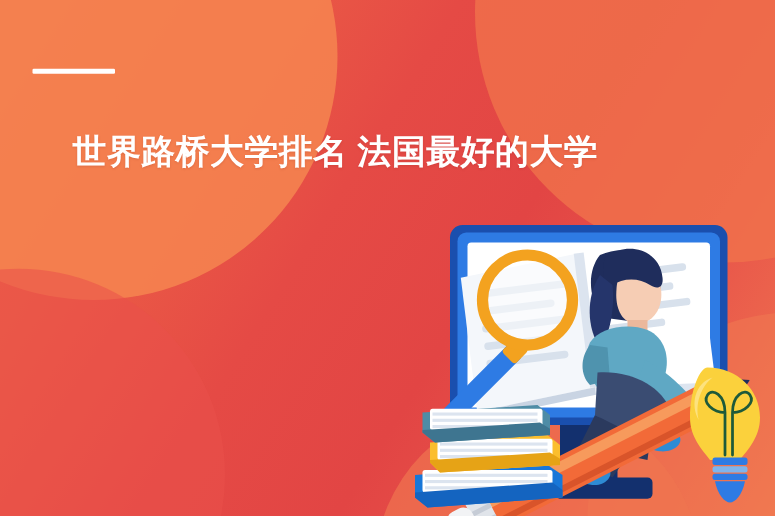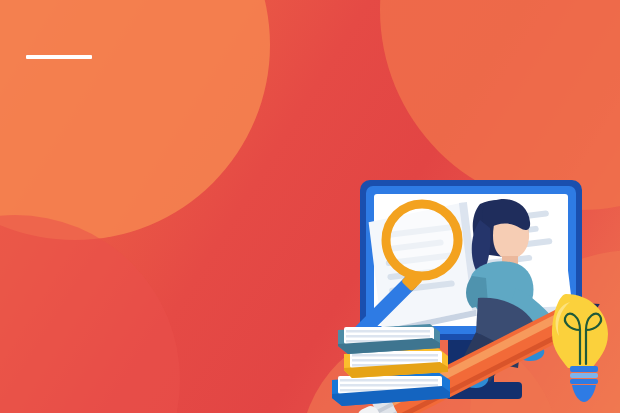--- a/index.html
+++ b/index.html
@@ -51,20 +51,21 @@
 <div class="canvas">
 
   <div class="blob blob-tl"></div>
   <div class="blob blob-tr"></div>
   <div class="blob blob-bl"></div>
   <div class="blob blob-br"></div>
   <div class="blob blob-bc"></div>
 
   <div class="accent-rule"></div>
 
+  <div class="headline">世界路桥大学排名 法国最好的大学</div>
 
   <div class="illo">
     <svg viewBox="0 0 290 245" xmlns="http://www.w3.org/2000/svg">
 
       <g>
 
         <rect x="118" y="168" width="46" height="56" rx="3" fill="#13306E"></rect>
         <rect x="92" y="214" width="100" height="17" rx="4" fill="#13306E"></rect>
 
         <rect x="30" y="12" width="222" height="160" rx="10" fill="#1A4FAE"></rect>

